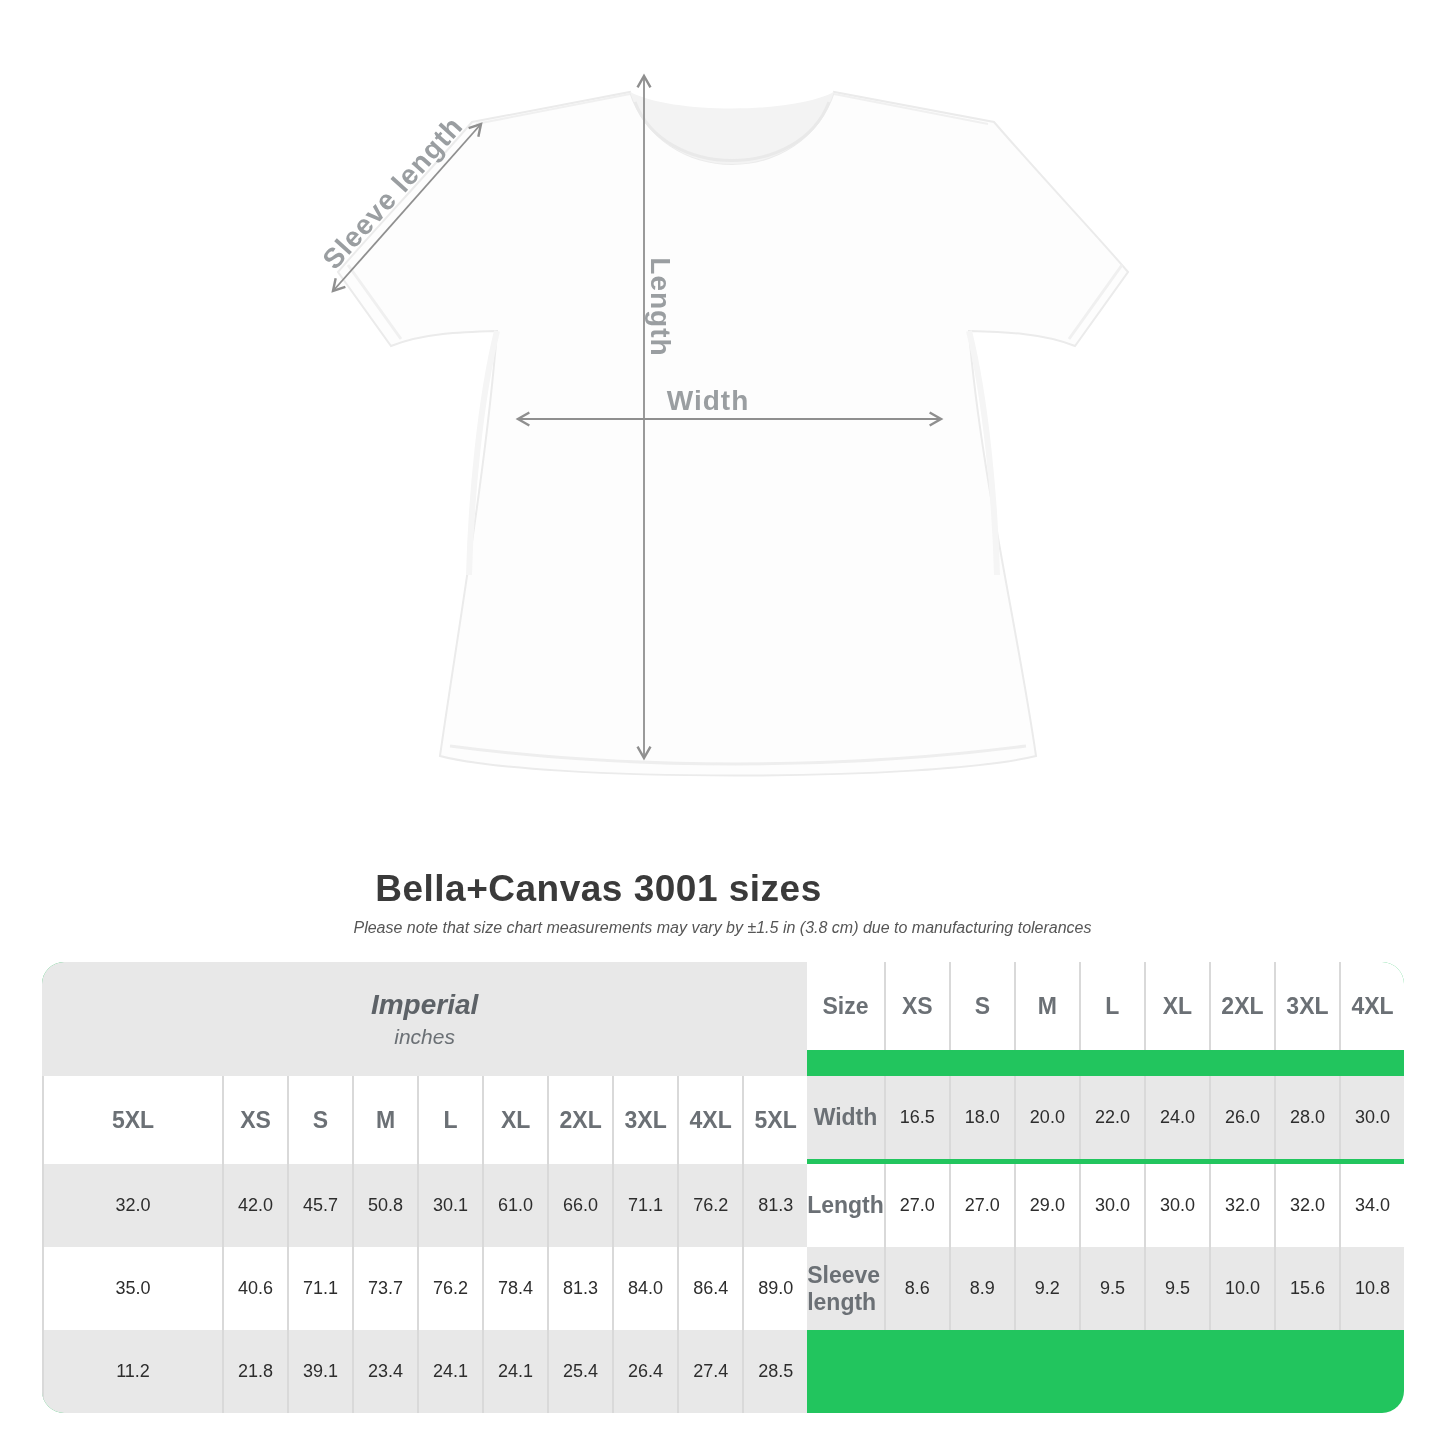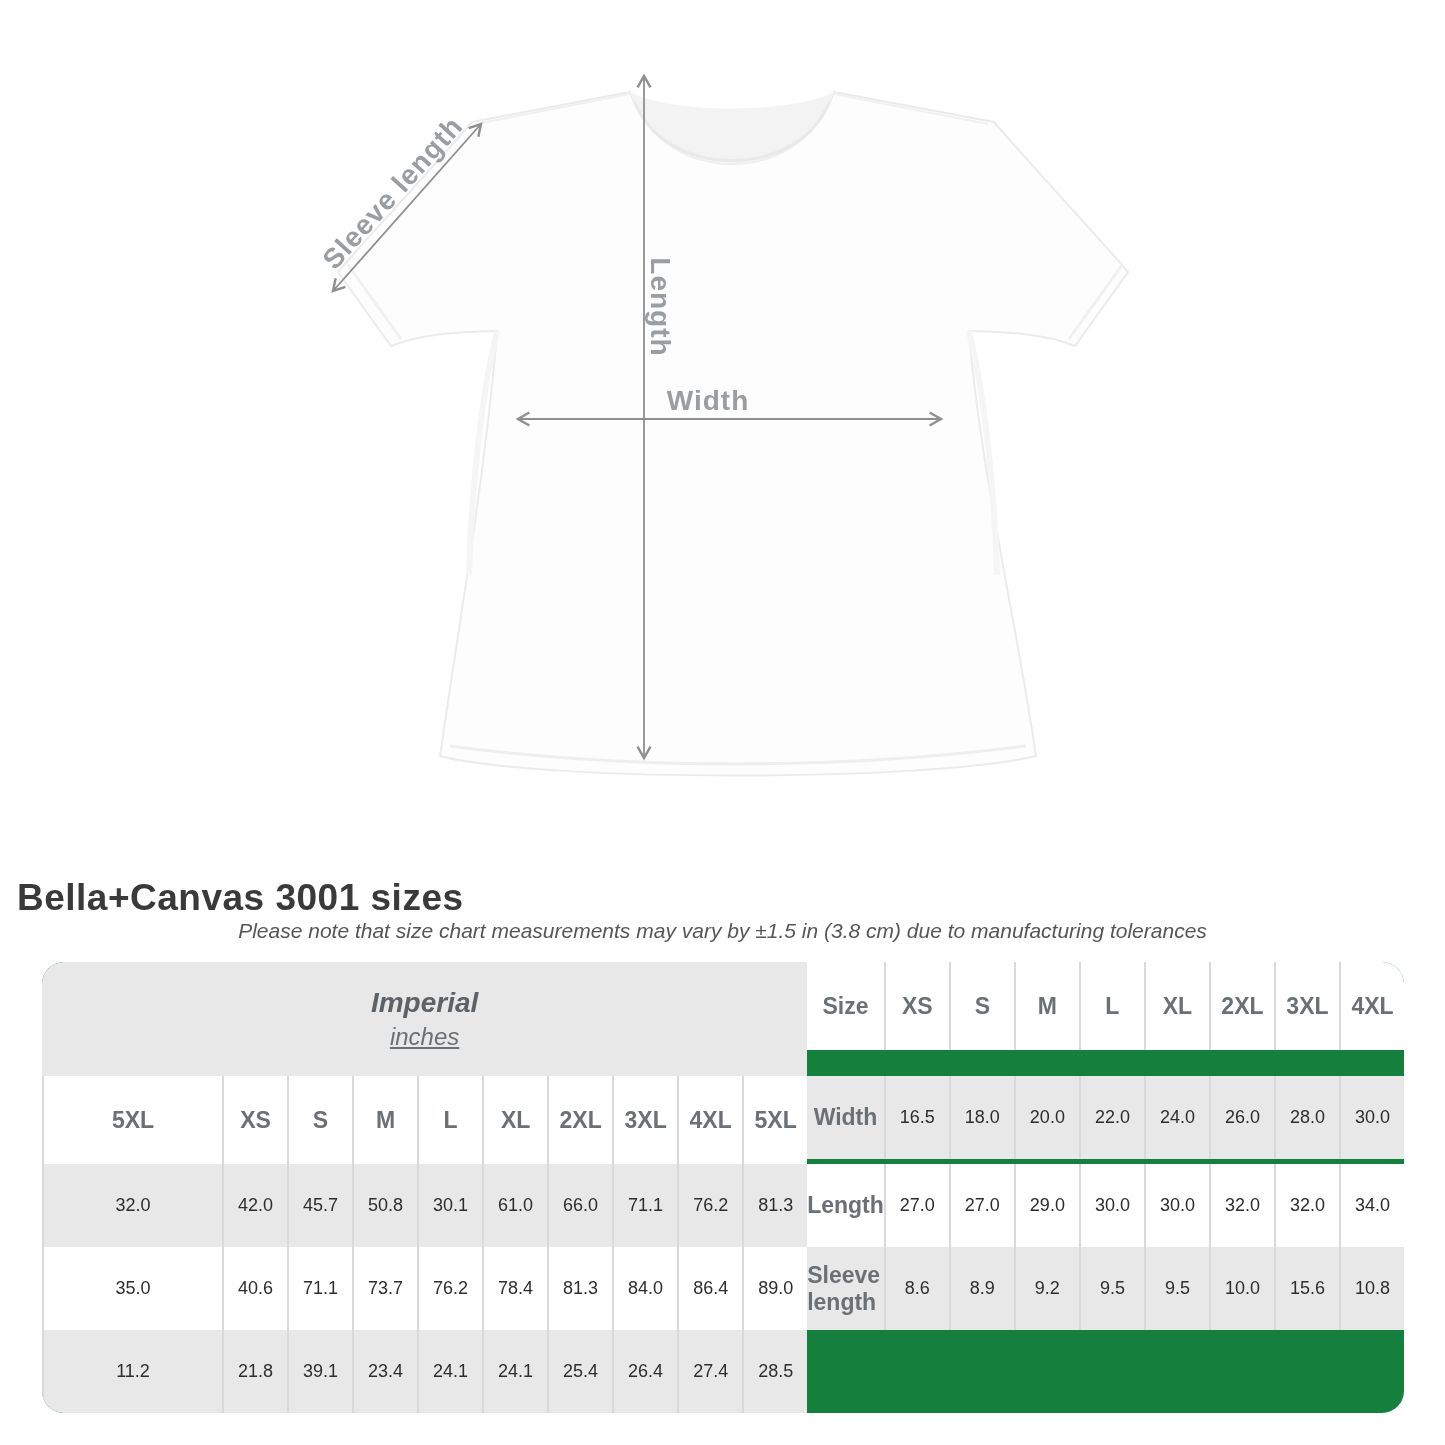--- a/index.html
+++ b/index.html
@@ -23,37 +23,37 @@
   .diagram{position:absolute;left:0;top:0;width:1445px;height:845px;}
   .tee{position:absolute;left:330px;top:70px;width:810px;height:725px;}
   .arrows{position:absolute;left:0;top:0;width:1445px;height:845px;}
   .arrows line{stroke:var(--arrow);stroke-width:1.8px;}
   .lbl{position:absolute;font-weight:bold;font-size:28px;letter-spacing:1px;color:var(--dlabel);white-space:nowrap;}
   .lbl.width{left:708px;top:401px;transform:translate(-50%,-50%);}
   .lbl.length{left:660px;top:307px;transform:translate(-50%,-50%) rotate(90deg);}
   .lbl.sleeve{left:393px;top:193px;transform:translate(-50%,-50%) rotate(-48deg);}
 
   
-  .title{position:absolute;left:0;top:860px;width:1181px;text-align:left;margin:17px;
+  .title{position:absolute;left:0;top:860px;width:1181px;text-align:center;margin:8px;
     font-size:37px;font-weight:bold;color:#3a3a3a;letter-spacing:.5px;}
   .subtitle{position:absolute;left:0;top:919px;width:1445px;text-align:center;margin:0;
-    font-size:21px;font-style:italic;color:#565656;}
+    font-size:16px;font-style:italic;color:#565656;}
 
   
   .size-table{
     position:absolute;left:42px;top:962px;width:1362px;
     display:grid;grid-template-columns:180px repeat(18,1fr);
-    border-radius:22px;overflow:hidden;background:#15803d;
+    border-radius:22px;overflow:hidden;background:#22c55e;
   }
   .size-table .band{background:var(--band);height:114px;display:flex;flex-direction:column;
     align-items:center;justify-content:center;gap:4px;}
   .band.imperial{grid-column:1/11;}
   .band.metric{grid-column:11/20;}
   .gname{font-size:28px;font-weight:bold;font-style:italic;color:#5d6267;}
-  .gunit{font-size:24px;font-style:italic;color:#6b7075;text-decoration:underline;}
+  .gunit{font-size:21px;font-style:italic;color:#6b7075;}
   .cell{display:flex;align-items:center;justify-content:center;border-left:2px solid var(--sep);}
   .cell.first{border-left:none;}
   .hcell{height:88px;background:#ffffff;font-weight:bold;font-size:23px;color:var(--head);}
   .dcell{height:83px;font-size:18px;color:var(--val);}
   .rlabel{font-weight:bold;font-size:23px;color:var(--head);}
   .row-gray{background:var(--stripe);}
   .row-white{background:#ffffff;}
 </style>
 </head>
 <body>

